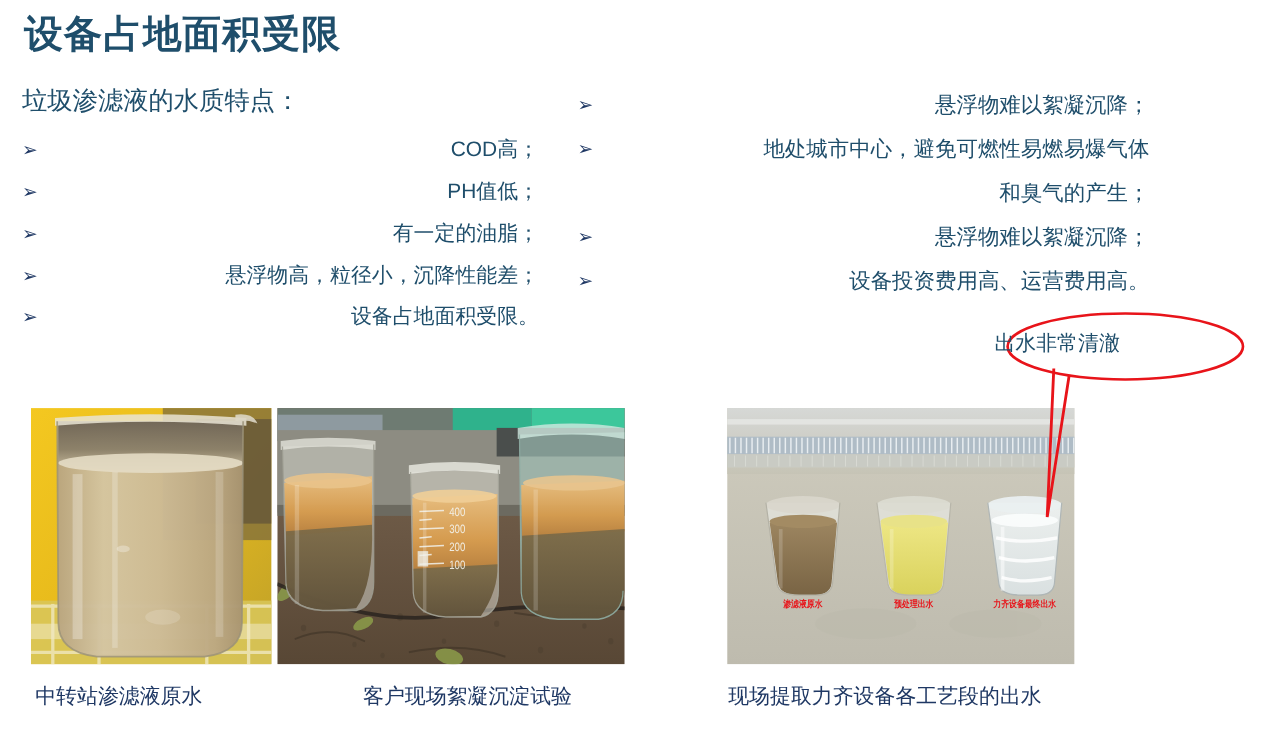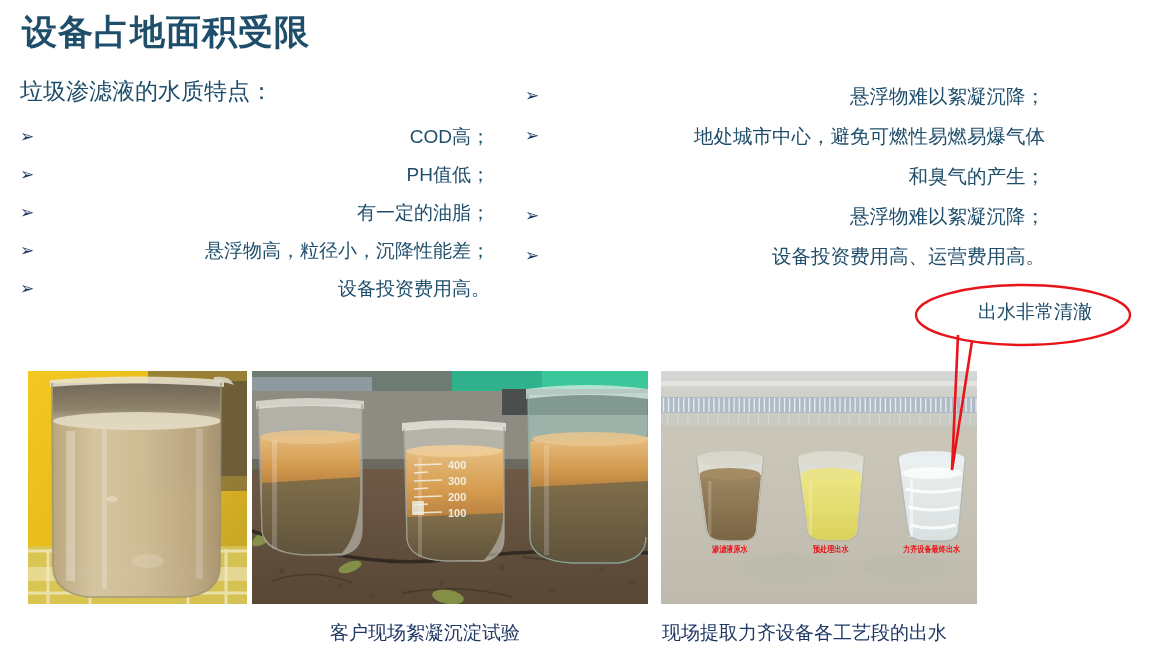--- a/index.html
+++ b/index.html
@@ -37,37 +37,37 @@
     flex:0 0 auto;width:38px;color:#1F3864;font-size:17px;
     text-align:left;user-select:none;
   }
   .bullet .btext{flex:1 1 auto;white-space:pre-line;text-align:right;}
 
   
   .photo{position:absolute;overflow:hidden;}
   .photo svg{display:block;width:100%;height:100%;}
 
   #photo1{left:28px;top:371px;width:219px;height:233px;}
-  #photo2{left:252px;top:371px;width:396px;height:233px;font-weight:bold;}
+  #photo2{left:252px;top:371px;width:316px;height:233px;}
   #photo3{left:661px;top:371px;width:316px;height:233px;}
 
   
   .caption{
     position:absolute;font-size:19px;color:#1F3864;white-space:nowrap;
   }
   #cap1{left:32px;top:620px;}
   #cap2{left:316px;top:620px;margin-left:14px;}
   #cap3{left:662px;top:620px;}
 
   
   .callout{position:absolute;left:900px;top:275px;width:250px;height:215px;pointer-events:none;}
   .callout svg{display:block;}
   .callout-text{
-    position:absolute;left:960px;top:299px;width:150px;
-    font-size:19px;color:#1F4E6B;text-align:center;white-space:nowrap;
+    position:absolute;left:904px;top:299px;width:150px;
+    font-size:19px;color:#1F4E6B;text-align:left;white-space:nowrap;
   }
 </style>
 </head>
 <body>
 
 <div class="slide">
 
   <div class="title">设备占地面积受限</div>
 
   <div class="col col-left">
@@ -84,21 +84,21 @@
       <li class="bullet">
         <span class="marker">➢</span>
         <span class="btext">有一定的油脂；</span>
       </li>
       <li class="bullet">
         <span class="marker">➢</span>
         <span class="btext">悬浮物高，粒径小，沉降性能差；</span>
       </li>
       <li class="bullet">
         <span class="marker">➢</span>
-        <span class="btext">设备投资费用高。</span>
+        <span class="btext">设备占地面积受限。</span>
       </li>
     </ul>
   </div>
 
   <div class="col col-right">
     <ul class="bullets">
       <li class="bullet">
         <span class="marker">➢</span>
         <span class="btext">悬浮物难以絮凝沉降；</span>
       </li>
@@ -441,20 +441,21 @@
       </g>
 
       <g fill="#E8141A" font-family="'Liberation Sans','DejaVu Sans',sans-serif" font-size="8.5" text-anchor="middle" font-weight="600">
         <text x="82" y="181">渗滤液原水</text>
         <text x="202" y="181">预处理出水</text>
         <text x="322" y="181">力齐设备最终出水</text>
       </g>
     </svg>
   </div>
 
+  <div class="caption" id="cap1">中转站渗滤液原水</div>
   <div class="caption" id="cap2">客户现场絮凝沉淀试验</div>
   <div class="caption" id="cap3">现场提取力齐设备各工艺段的出水</div>
 
   <div class="callout">
     <svg width="250" height="215" viewBox="0 0 250 215">
 
       <path d="M72 66 L52 195 L58 60" fill="none" stroke="#E8141A" stroke-width="2.6" stroke-linejoin="miter"></path>
       <path d="M72 66 L52 195 L58 60 Z" fill="#FFFFFF" opacity="0"></path>
 
       <ellipse cx="123" cy="40" rx="107" ry="30" fill="none" stroke="#E8141A" stroke-width="2.4"></ellipse>

